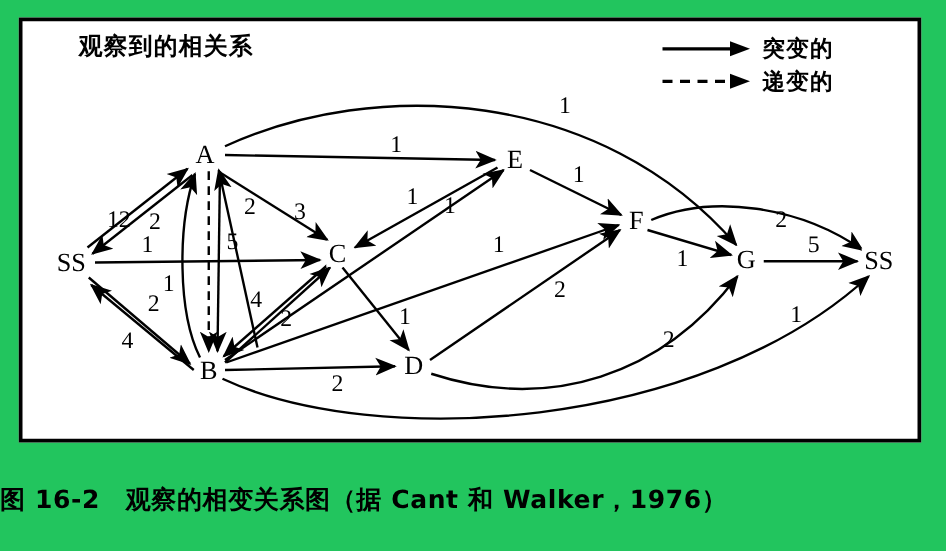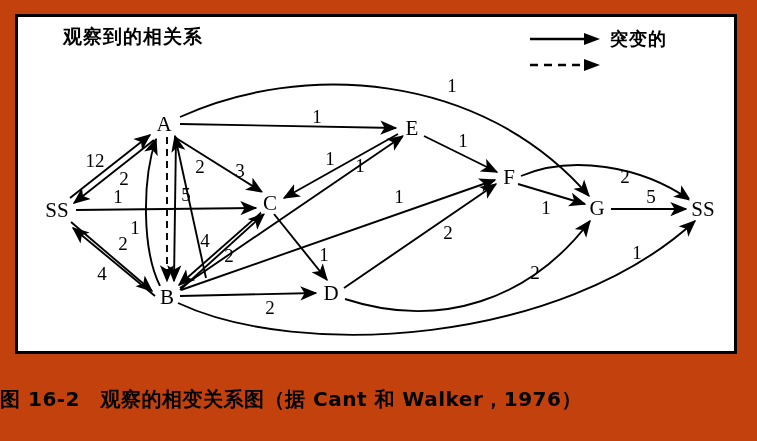--- a/index.html
+++ b/index.html
@@ -3,21 +3,21 @@
 <meta charset="utf-8">
 <style>
   html,body{margin:0;padding:0;background:#ffffff;}
   body{
     width:757px;height:441px;
     font-family:"Liberation Serif",serif;
     color:#000;
     overflow:hidden;
     position:relative;
   }
-  #figure-root{position:absolute;left:0;top:0;width:757px;height:441px;background:#c2410c;}
+  #figure-root{position:absolute;left:0;top:0;width:757px;height:441px;background:#22c55e;}
 
   
   #diagram-frame{
     position:absolute;left:15px;top:14px;
     width:722px;height:340px;
     border:3px solid #000;
     box-sizing:border-box;
     background:#fff;
   }
 
@@ -96,20 +96,21 @@
       </div>
       <div class="legend-label">突变的</div>
     </div>
     <div class="legend-row">
       <div class="legend-sample">
         <svg width="74" height="18" viewBox="0 0 74 18">
           <line x1="2" y1="9" x2="56" y2="9" stroke="#000" stroke-width="2.6" stroke-dasharray="8,6"></line>
           <polygon points="56,3 72,9 56,15" fill="#000"></polygon>
         </svg>
       </div>
+      <div class="legend-label">递变的</div>
     </div>
   </div>
 
   <svg id="edges" viewBox="0 0 757 441">
     <defs>
       <marker id="ah" viewBox="0 0 12 10" refX="11" refY="5" markerWidth="9" markerHeight="8" orient="auto-start-reverse">
         <path d="M0,0 L12,5 L0,10 L3,5 z" fill="#000"></path>
       </marker>
     </defs>
     <g stroke="#000" fill="none" stroke-width="1.9" marker-end="url(#ah)">
@@ -169,21 +170,21 @@
   <div class="node" style="left:57px;top:210px;">SS</div>
   <div class="node" style="left:164px;top:124px;">A</div>
   <div class="node" style="left:167px;top:297px;">B</div>
   <div class="node" style="left:270px;top:203px;">C</div>
   <div class="node" style="left:331px;top:293px;">D</div>
   <div class="node" style="left:412px;top:128px;">E</div>
   <div class="node" style="left:509px;top:177px;">F</div>
   <div class="node" style="left:597px;top:208px;">G</div>
   <div class="node" style="left:703px;top:209px;">SS</div>
 
-  <div class="elabel" style="left:95px;top:160px;">12</div>
+  <div class="elabel" style="left:95px;top:176px;">12</div>
   <div class="elabel" style="left:124px;top:178px;">2</div>
   <div class="elabel" style="left:118px;top:196px;">1</div>
   <div class="elabel" style="left:123px;top:243px;">2</div>
   <div class="elabel" style="left:102px;top:273px;">4</div>
   <div class="elabel" style="left:135px;top:227px;">1</div>
   <div class="elabel" style="left:186px;top:194px;">5</div>
   <div class="elabel" style="left:200px;top:166px;">2</div>
   <div class="elabel" style="left:240px;top:170px;">3</div>
   <div class="elabel" style="left:205px;top:240px;">4</div>
   <div class="elabel" style="left:229px;top:255px;">2</div>

